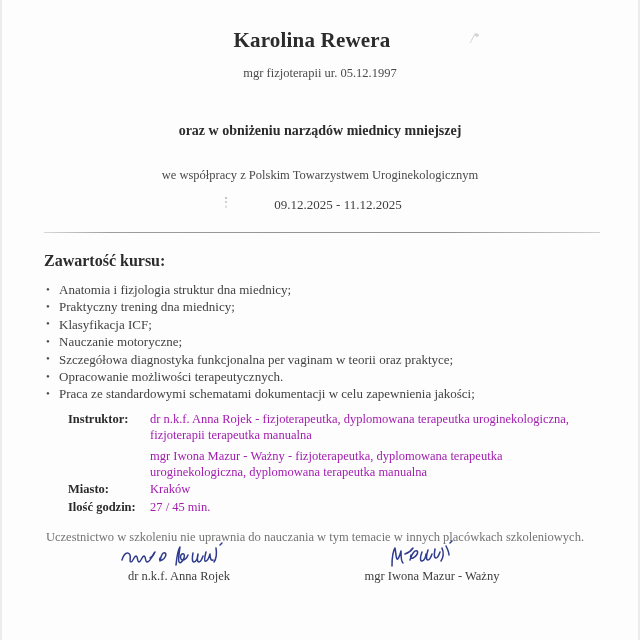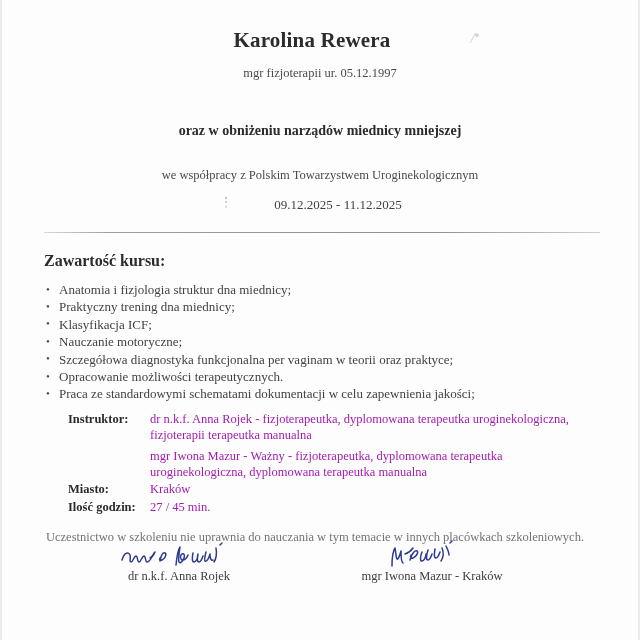--- a/index.html
+++ b/index.html
@@ -296,18 +296,18 @@
           <path d="M33 14c3-1 6-3 8-6"></path>
           <path d="M38 20c2-7 5-10 7-9 2 1-1 6-4 7-2 1-3-1-2-3"></path>
           <path d="M50 12c-2 5-2 9 0 9 2 0 4-4 4-7"></path>
           <path d="M56 10c-2 6-2 10 0 10 2 0 3-3 4-6"></path>
           <path d="M63 9c-1 5-1 9 1 9 2 0 3-3 4-6"></path>
           <path d="M70 8c2 5 1 10-1 13"></path>
           <path d="M74 6c2 4 3 7 3 9"></path>
           <path d="M78 3l2-2"></path>
         </svg>
       </div>
-      <div class="sig-name">mgr Iwona Mazur - Kraków</div>
+      <div class="sig-name">mgr Iwona Mazur - Ważny</div>
     </div>
 
   </div>
 
 </div>
 
 </body></html>

